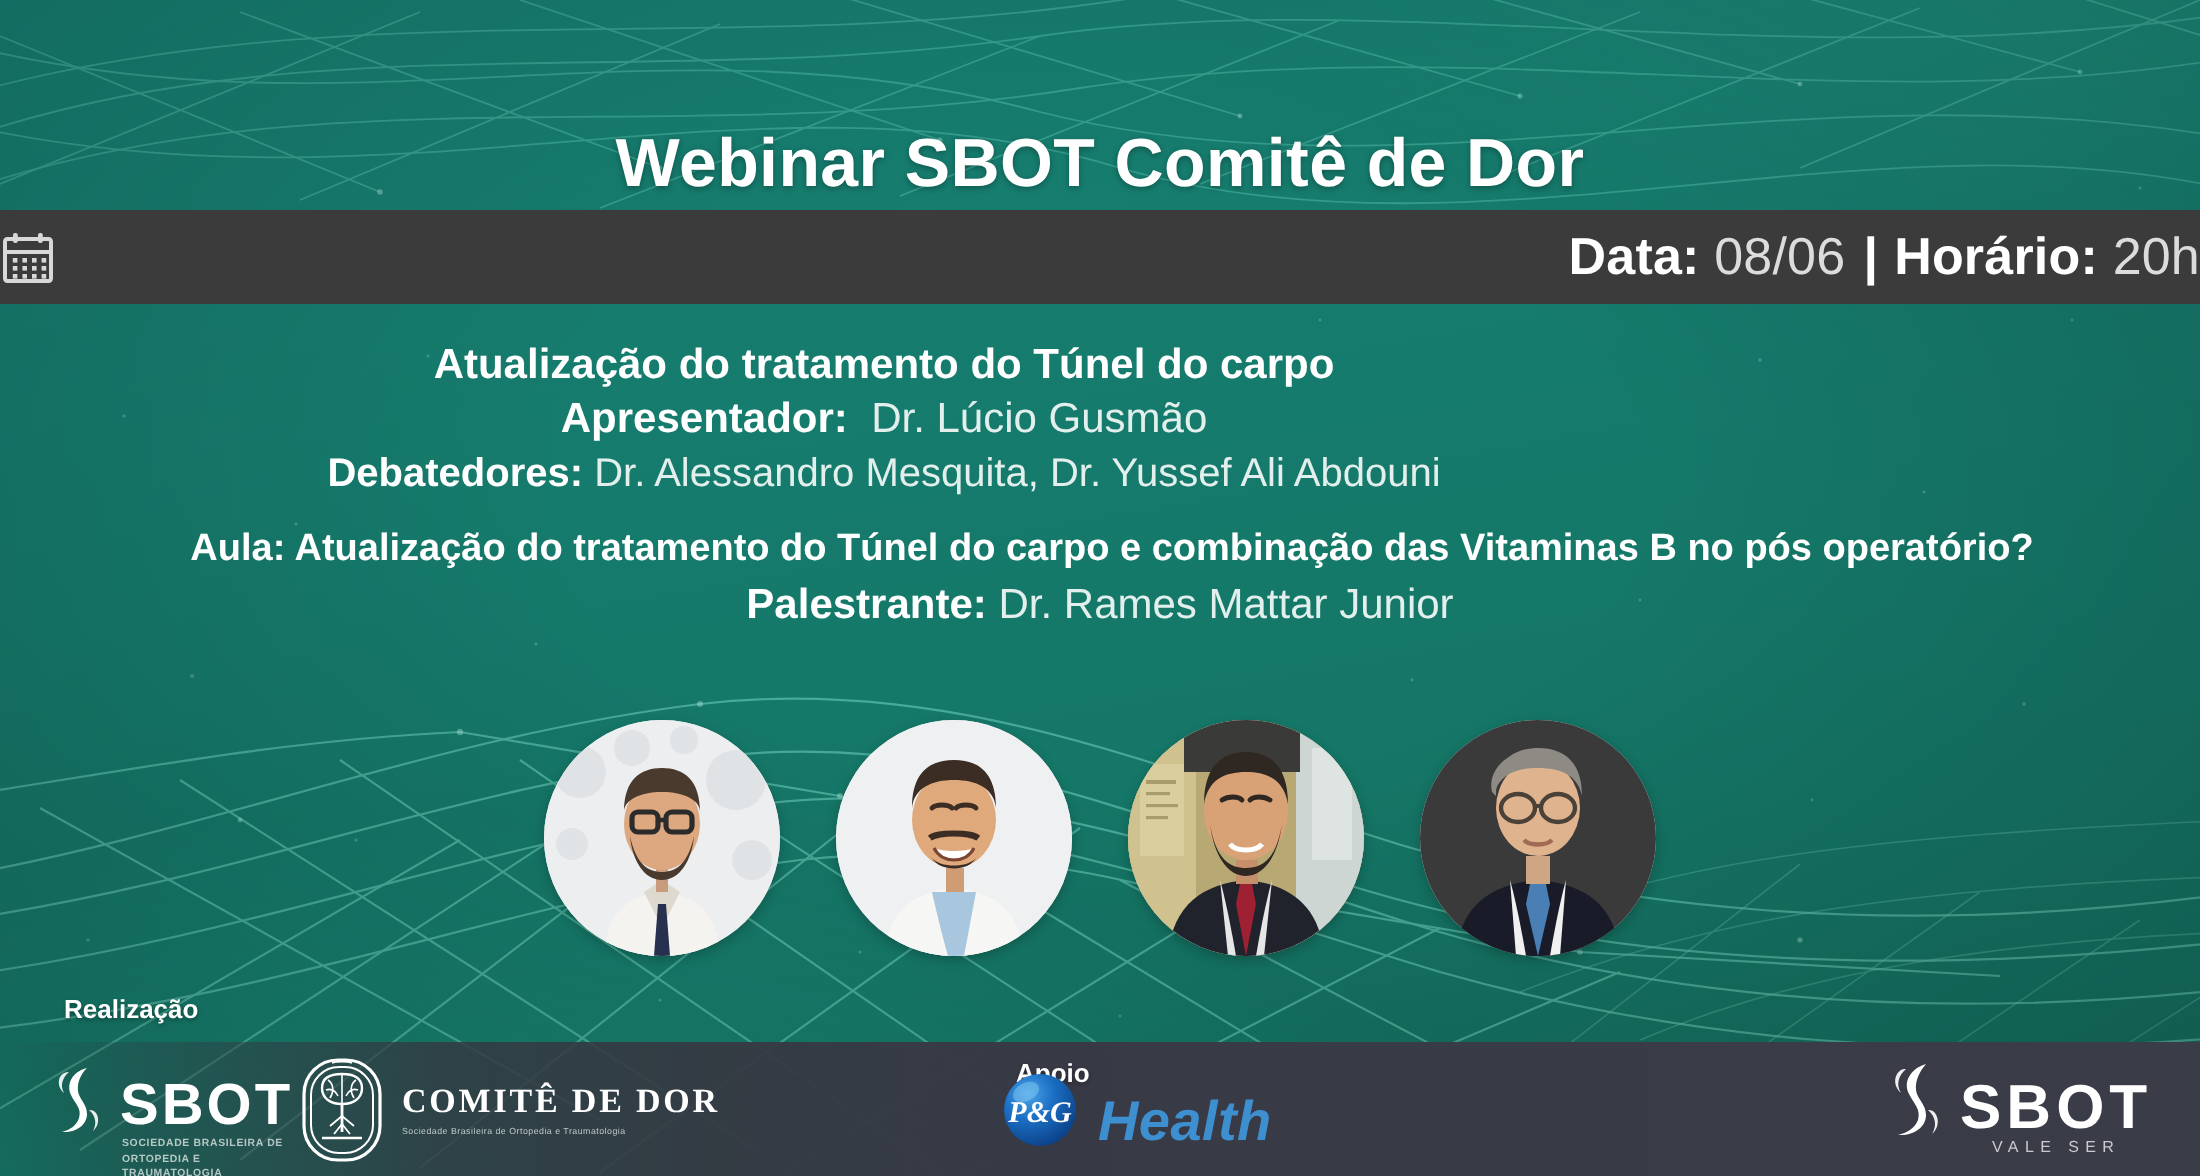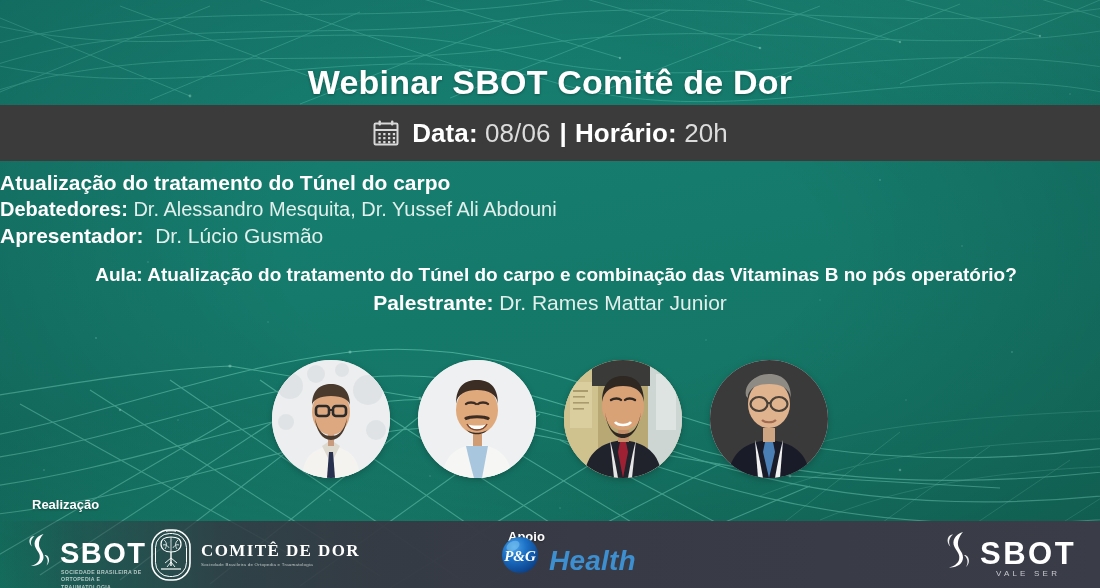--- a/index.html
+++ b/index.html
@@ -26,23 +26,23 @@
   .bg-speck { position:absolute; inset:0; opacity:.5; }
 
   
   .bg-vignette {
     position:absolute; inset:0;
     background:radial-gradient(ellipse 760px 420px at 50% 42%, rgba(0,0,0,0) 35%, rgba(0,0,0,.18) 100%);
   }
 
   
   .date-bar {
-    position:absolute; left:0; top:105px; width:1100px; height:56px;
+    position:absolute; left:0; top:105px; width:1100px; height:47px;
     background:#3b3b3b;
-    display:flex; align-items:center; justify-content:center;
+    display:flex; align-items:center; justify-content:space-between;
     gap:12px;
   }
   .cal-icon { width:28px; height:28px; position:relative; flex:0 0 auto; }
   .date-text {
     font-size:26px; color:#e9e9e9; letter-spacing:.1px; white-space:nowrap;
     display:flex; align-items:baseline;
   }
   .date-text .b { font-weight:700; color:#ffffff; }
   .date-text .v { font-weight:400; color:#dcdcdc; }
   .date-text .sep { font-weight:700; color:#ffffff; padding:0 8px 0 9px; }
@@ -50,21 +50,21 @@
   
   .main-title {
     position:absolute; left:0; top:63px; width:1100px;
     text-align:center;
     font-size:34px; font-weight:700; color:#ffffff;
     letter-spacing:.2px;
     text-shadow:0 1px 3px rgba(0,0,0,.30);
   }
 
   
-  .block1 { position:absolute; left:0; top:169px; width:884px; }
+  .block1 { position:absolute; left:0; top:169px; width:884px; text-align:center; }
   .block1 .line { line-height:1.30; white-space:nowrap; }
   .l1 { font-size:21px; font-weight:700; color:#ffffff; }
   .l2 { font-size:21px; }
   .l2 .k { font-weight:700; color:#ffffff; }
   .l2 .v { font-weight:400; color:#e2efec; }
   .l3 { font-size:20px; }
   .l3 .k { font-weight:700; color:#ffffff; }
   .l3 .v { font-weight:400; color:#e2efec; }
 
   
@@ -265,25 +265,25 @@
         </g>
       </svg>
     </span>
     <span class="date-text">
       <span class="b">Data:</span>&nbsp;<span class="v">08/06</span><span class="sep">|</span><span class="b">Horário:</span>&nbsp;<span class="v">20h</span>
     </span>
   </div>
 
   <div class="block1">
     <div class="line l1">Atualização do tratamento do Túnel do carpo</div>
+    <div class="line l2">
+      <span class="k">Apresentador:</span>&nbsp;&nbsp;<span class="v">Dr. Lúcio Gusmão</span>
+    </div>
     <div class="line l3">
       <span class="k">Debatedores:</span>&nbsp;<span class="v">Dr. Alessandro Mesquita, Dr. Yussef Ali Abdouni</span>
-    </div>
-    <div class="line l2">
-      <span class="k">Apresentador:</span>&nbsp;&nbsp;<span class="v">Dr. Lúcio Gusmão</span>
     </div>
   </div>
 
   <div class="block2">
     <div class="m1">Aula: Atualização do tratamento do Túnel do carpo e combinação das Vitaminas B no pós operatório?</div>
     <div class="m2">
       <span class="k">Palestrante:</span>&nbsp;<span class="v">Dr. Rames Mattar Junior</span>
     </div>
   </div>
 

